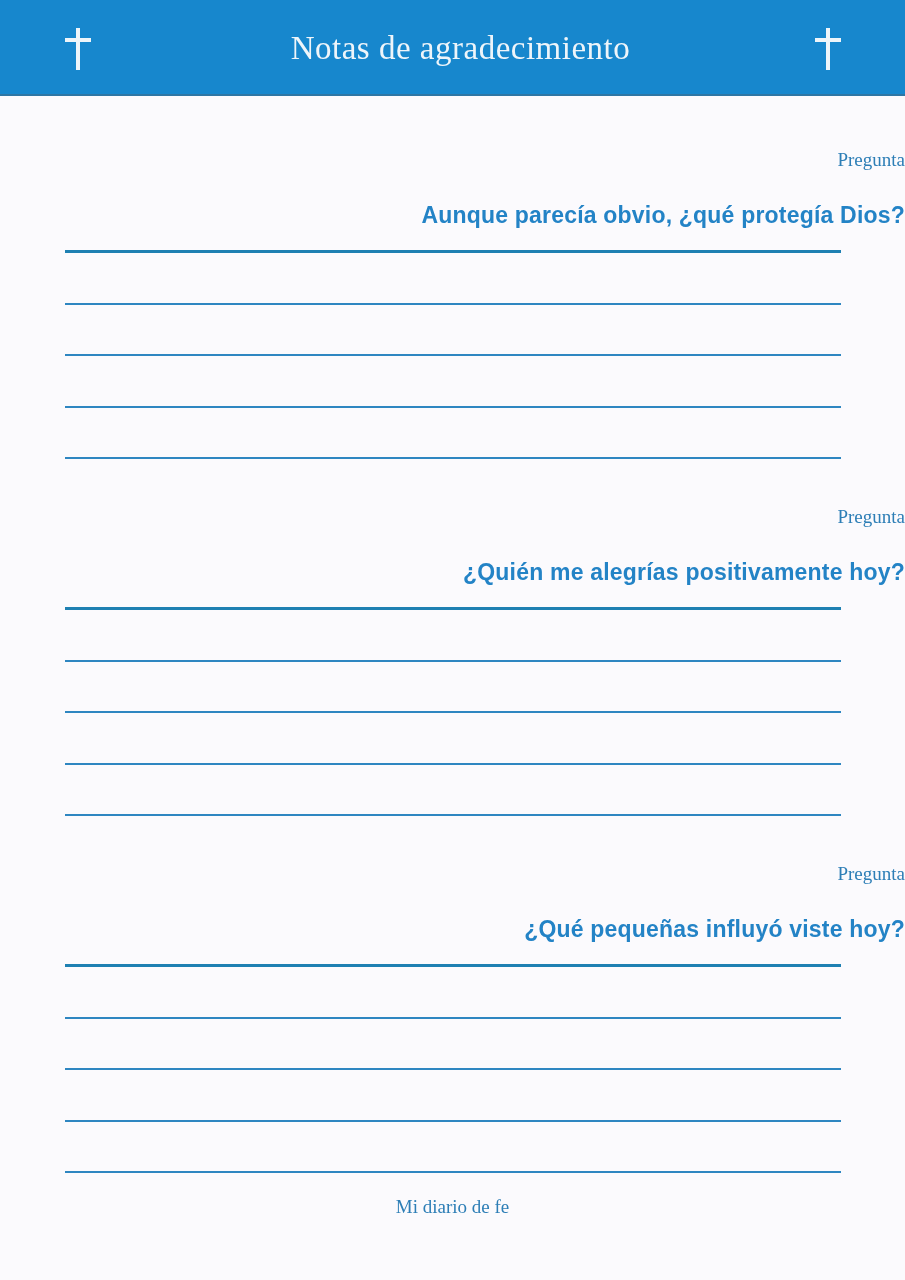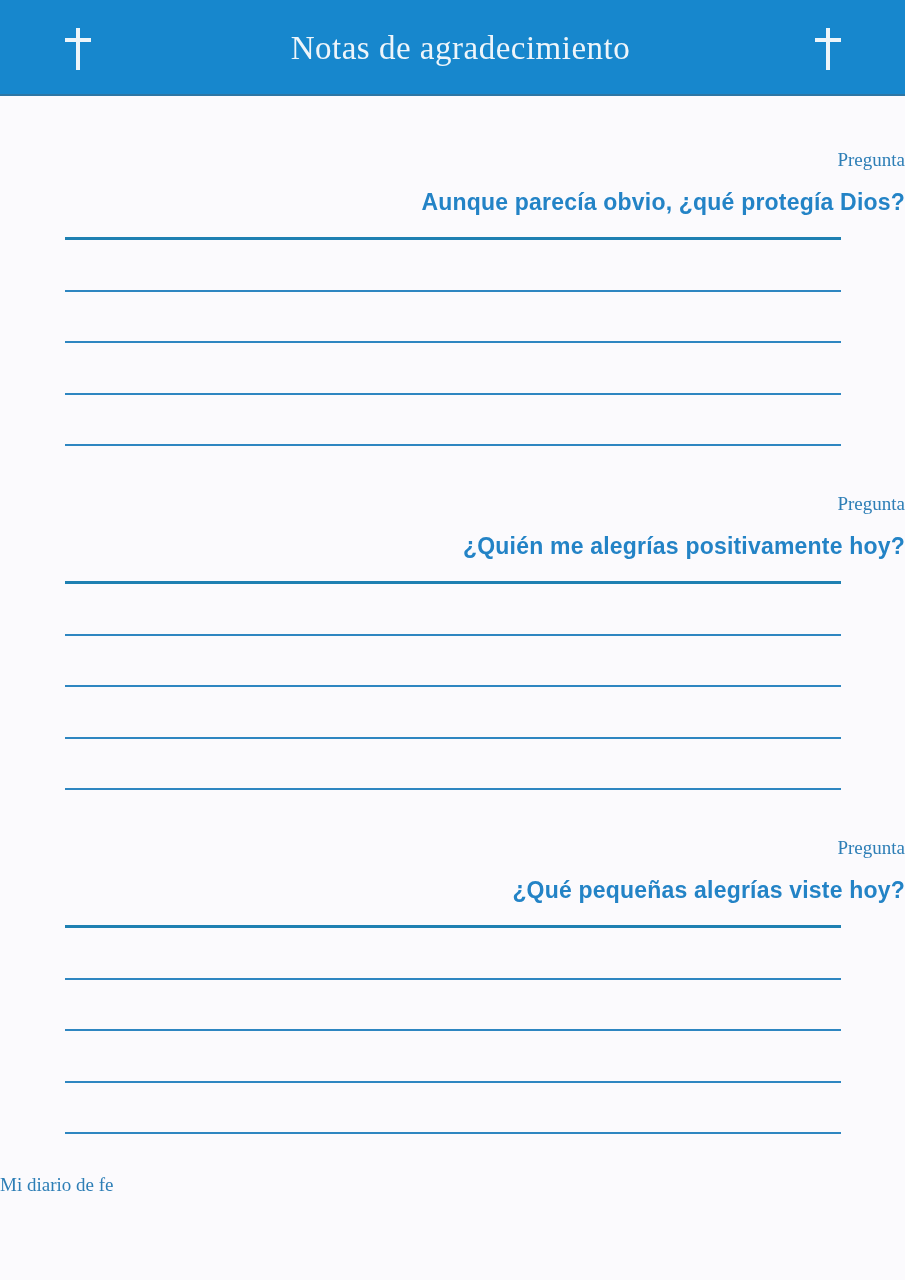--- a/index.html
+++ b/index.html
@@ -51,21 +51,21 @@
     line-height: 24px;
     color: #2d7eb6;
   }
   .question {
     font-family: "Liberation Sans", sans-serif;
     font-size: 23px;
     line-height: 30px;
     font-weight: 600;
     letter-spacing: 0.2px;
     color: #2383c6;
-    margin-top: 15px;
+    margin-top: 28px;
   }
 
   .lines {
     margin: 20px 64px 0 65px;
   }
   .writing-line {
     height: 0;
     border-top: 2px solid #2e86c1;
   }
   .writing-line.first {
@@ -73,21 +73,22 @@
     border-top-color: #1e80b2;
   }
   .writing-line + .writing-line { margin-top: 49.5px; }
 
   #section-1 .section-label { margin-top: 52px; }
   #section-2 .section-label { margin-top: 46px; }
   #section-3 .section-label { margin-top: 46px; }
 
   
   .footer {
-    margin-top: 40px;
+    margin-top: 23px;
+    text-align: center;
     font-family: "Liberation Serif", serif;
     font-size: 19px;
     color: #2d7eb6;
   }
 </style>
 </head>
 <body>
 
 <header class="header">
   <svg class="cross left" viewBox="0 0 26 42" xmlns="http://www.w3.org/2000/svg">
@@ -122,21 +123,21 @@
       <div class="writing-line first"></div>
       <div class="writing-line"></div>
       <div class="writing-line"></div>
       <div class="writing-line"></div>
       <div class="writing-line"></div>
     </div>
   </section>
 
   <section class="section" id="section-3">
     <div class="section-label">Pregunta</div>
-    <div class="question">¿Qué pequeñas alegrías viste hoy?</div>
+    <div class="question">¿Qué pequeñas influyó viste hoy?</div>
     <div class="lines">
       <div class="writing-line first"></div>
       <div class="writing-line"></div>
       <div class="writing-line"></div>
       <div class="writing-line"></div>
       <div class="writing-line"></div>
     </div>
   </section>
 
   <div class="footer">Mi diario de fe</div>

